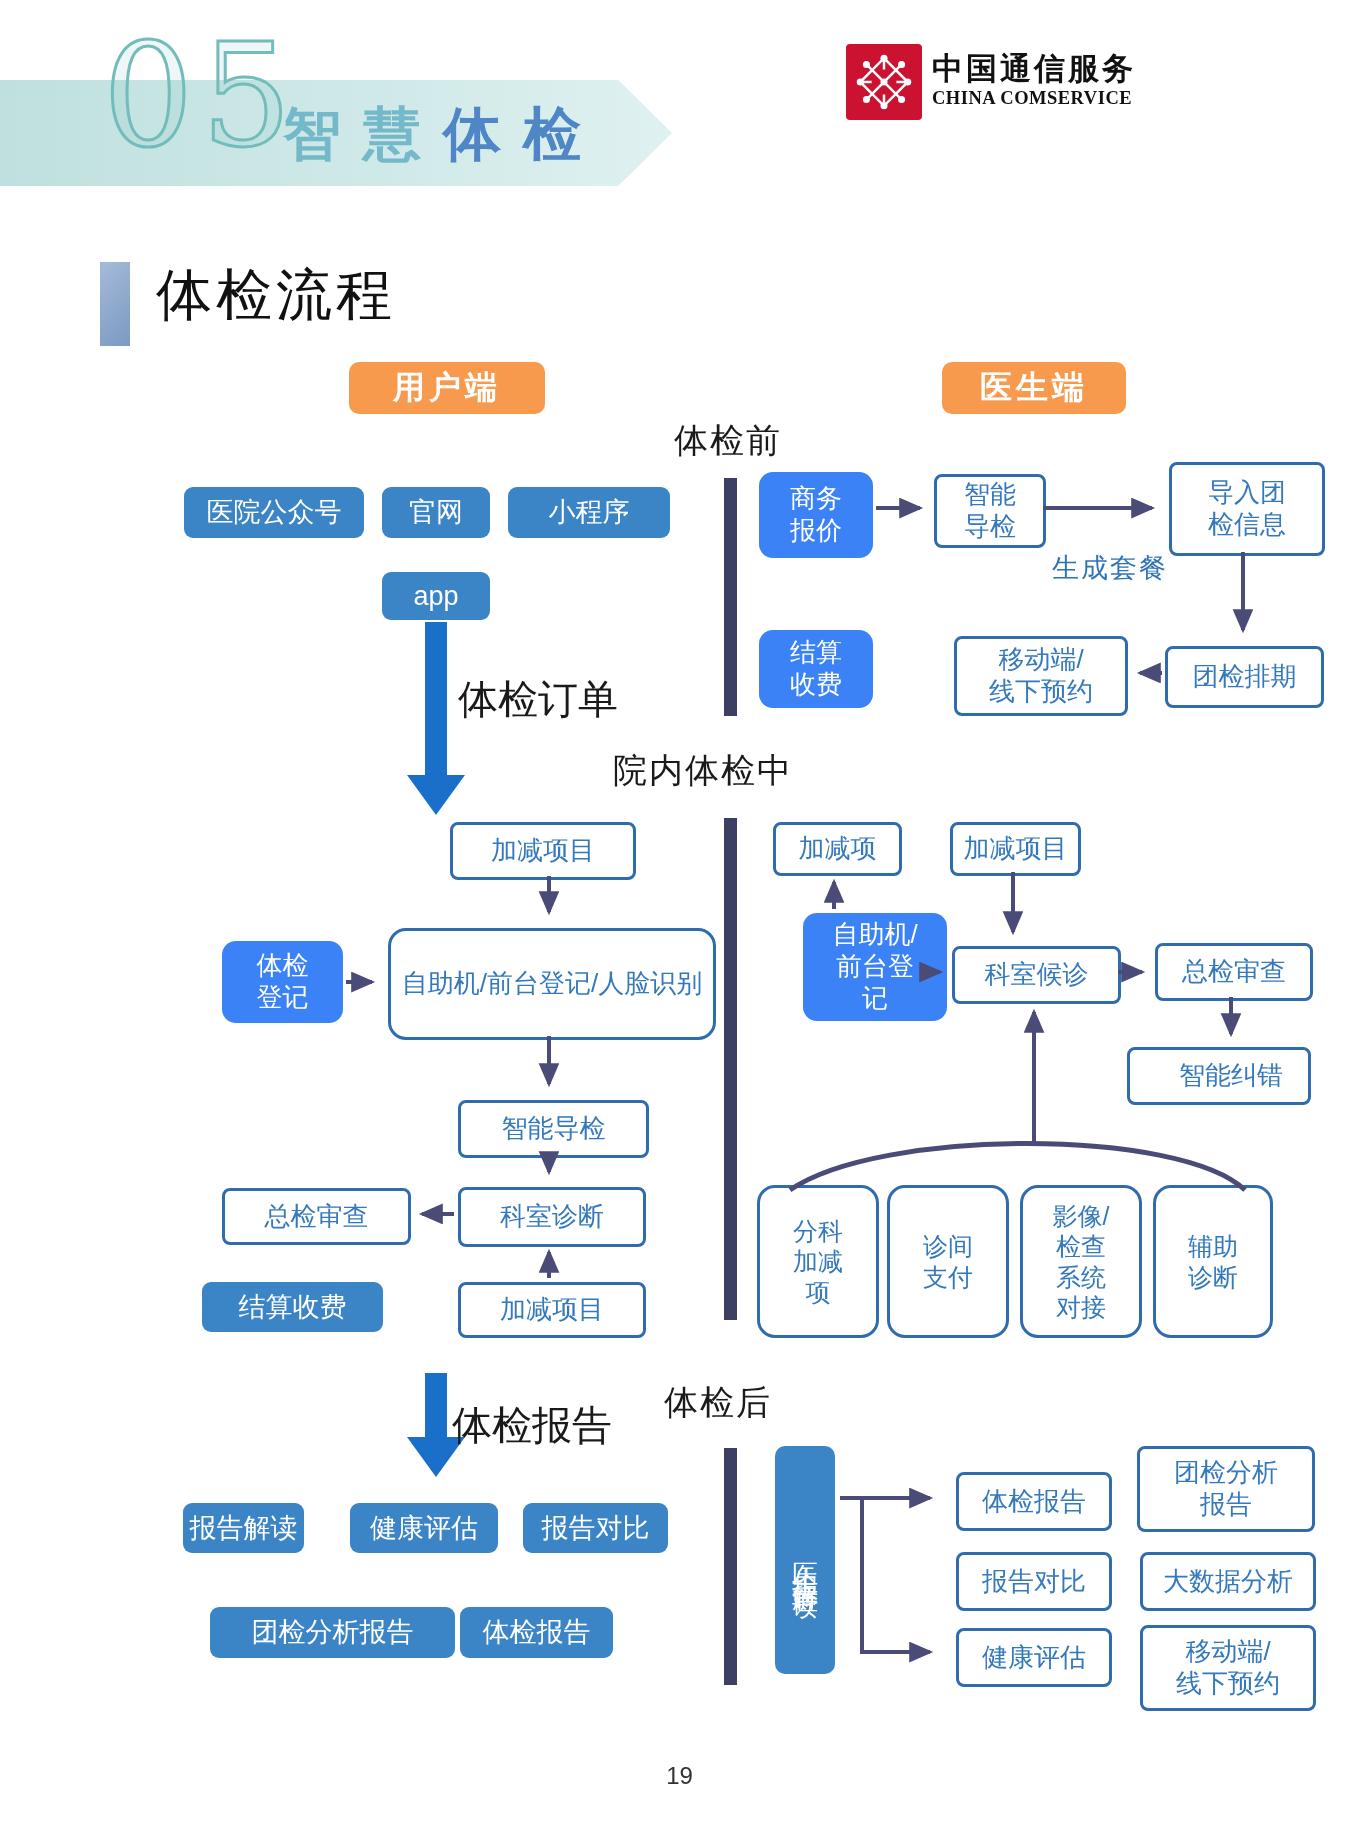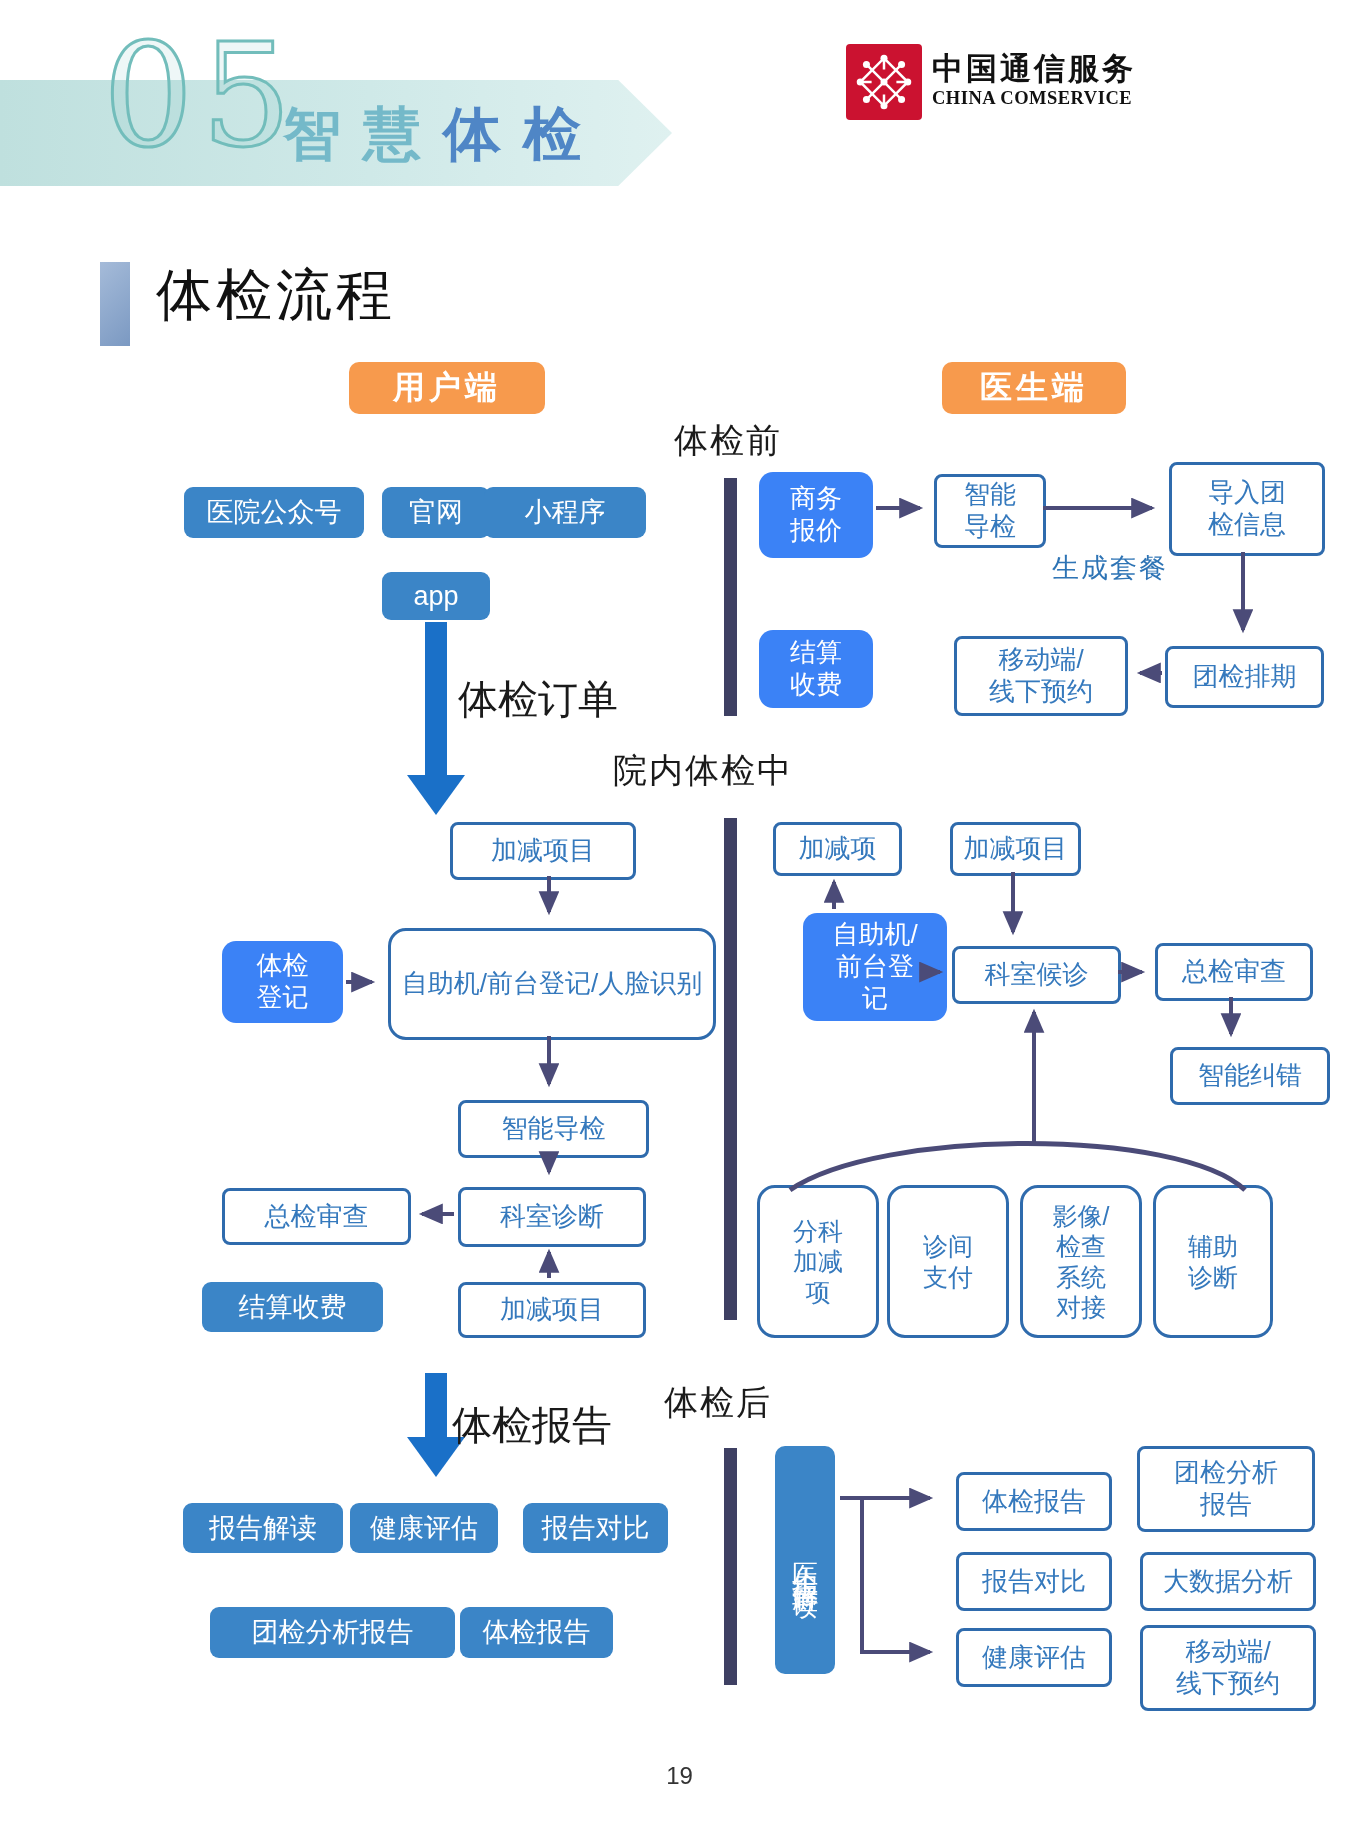--- a/index.html
+++ b/index.html
@@ -97,21 +97,21 @@
   <div class="stage" style="left:674px;top:418px;">体检前</div>
   <div class="stage" style="left:613px;top:748px;">院内体检中</div>
   <div class="stage" style="left:664px;top:1380px;">体检后</div>
 
   <div class="divider" style="left:724px;top:478px;height:238px;"></div>
   <div class="divider" style="left:724px;top:818px;height:502px;"></div>
   <div class="divider" style="left:724px;top:1448px;height:237px;"></div>
 
   <div class="box sbox" style="left:184px;top:487px;width:180px;height:51px;">医院公众号</div>
   <div class="box sbox" style="left:382px;top:487px;width:108px;height:51px;">官网</div>
-  <div class="box sbox" style="left:484px;top:487px;width:162px;height:51px;">小程序</div>
+  <div class="box sbox" style="left:508px;top:487px;width:162px;height:51px;">小程序</div>
   <div class="box sbox" style="left:382px;top:572px;width:108px;height:48px;">app</div>
 
   <div class="bigshaft" style="left:425px;top:622px;height:155px;"></div>
   <div class="bighead" style="left:407px;top:775px;"></div>
   <div class="flowlbl" style="left:458px;top:672px;">体检订单</div>
 
   <div class="box lbox" style="left:759px;top:472px;width:114px;height:86px;">商务
 报价</div>
   <div class="box fbox" style="left:934px;top:474px;width:106px;height:68px;">智能
 导检</div>
@@ -134,38 +134,38 @@
   <div class="box sbox" style="left:202px;top:1282px;width:181px;height:50px;">结算收费</div>
   <div class="box fbox" style="left:458px;top:1282px;width:182px;height:50px;">加减项目</div>
 
   <div class="box fbox" style="left:773px;top:822px;width:123px;height:48px;">加减项</div>
   <div class="box fbox" style="left:950px;top:822px;width:125px;height:48px;">加减项目</div>
   <div class="box lbox" style="left:773px;top:913px;width:144px;height:108px;margin-left:30px;">自助机/
 前台登
 记</div>
   <div class="box fbox" style="left:952px;top:946px;width:163px;height:52px;">科室候诊</div>
   <div class="box fbox" style="left:1155px;top:943px;width:152px;height:52px;">总检审查</div>
-  <div class="box fbox" style="left:1170px;top:1047px;width:154px;height:52px;">智能纠错</div>
+  <div class="box fbox" style="left:1127px;top:1047px;width:154px;height:52px;padding-left:24px;">智能纠错</div>
   <div class="box fbox big" style="left:757px;top:1185px;width:116px;height:147px;font-size:25px;">分科
 加减
 项</div>
   <div class="box fbox big" style="left:887px;top:1185px;width:116px;height:147px;font-size:25px;">诊间
 支付</div>
   <div class="box fbox big" style="left:1020px;top:1185px;width:116px;height:147px;font-size:25px;">影像/
 检查
 系统
 对接</div>
   <div class="box fbox big" style="left:1153px;top:1185px;width:114px;height:147px;font-size:25px;">辅助
 诊断</div>
 
   <div class="bigshaft" style="left:425px;top:1373px;height:66px;"></div>
   <div class="bighead" style="left:407px;top:1437px;"></div>
   <div class="flowlbl" style="left:452px;top:1398px;">体检报告</div>
 
-  <div class="box sbox" style="left:183px;top:1503px;width:160px;height:50px;">报告解读</div>
+  <div class="box sbox" style="left:183px;top:1503px;width:121px;height:50px;">报告解读</div>
   <div class="box sbox" style="left:350px;top:1503px;width:148px;height:50px;">健康评估</div>
   <div class="box sbox" style="left:523px;top:1503px;width:145px;height:50px;">报告对比</div>
   <div class="box sbox" style="left:210px;top:1607px;width:245px;height:51px;">团检分析报告</div>
   <div class="box sbox" style="left:460px;top:1607px;width:153px;height:51px;">体检报告</div>
 
   <div class="box vbox" style="left:775px;top:1446px;width:60px;height:228px;">医生报告解读</div>
   <div class="box fbox" style="left:956px;top:1472px;width:150px;height:53px;">体检报告</div>
   <div class="box fbox" style="left:956px;top:1552px;width:150px;height:53px;">报告对比</div>
   <div class="box fbox" style="left:956px;top:1628px;width:150px;height:53px;">健康评估</div>
   <div class="box fbox" style="left:1137px;top:1446px;width:172px;height:80px;">团检分析

